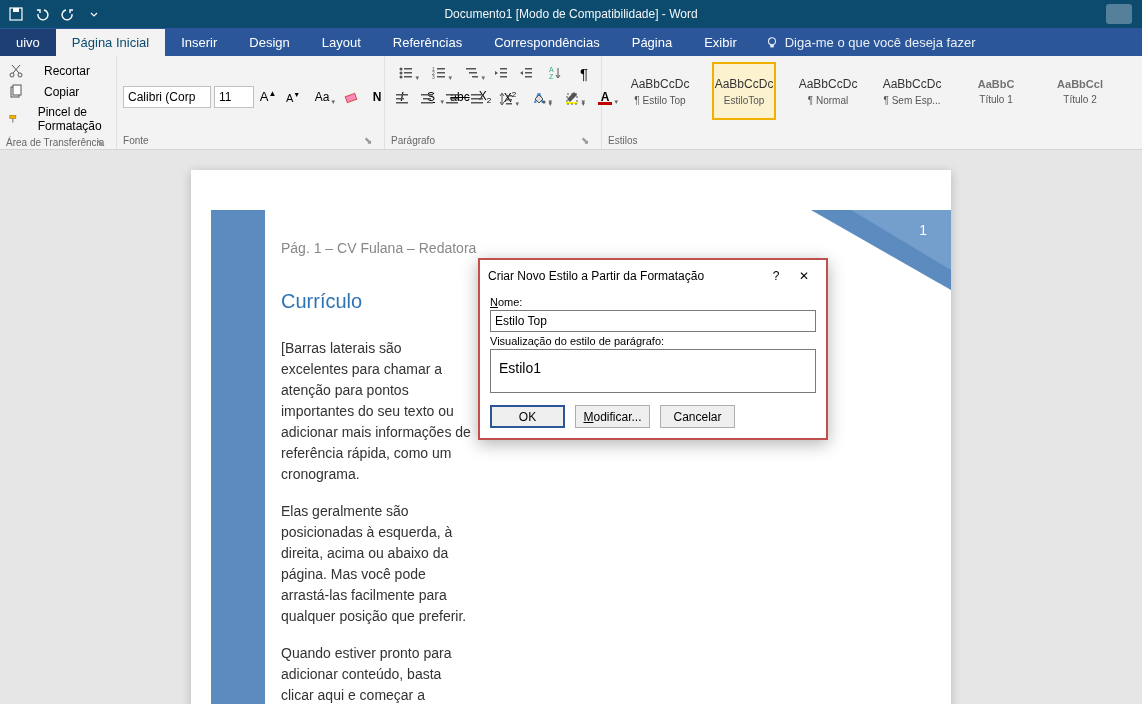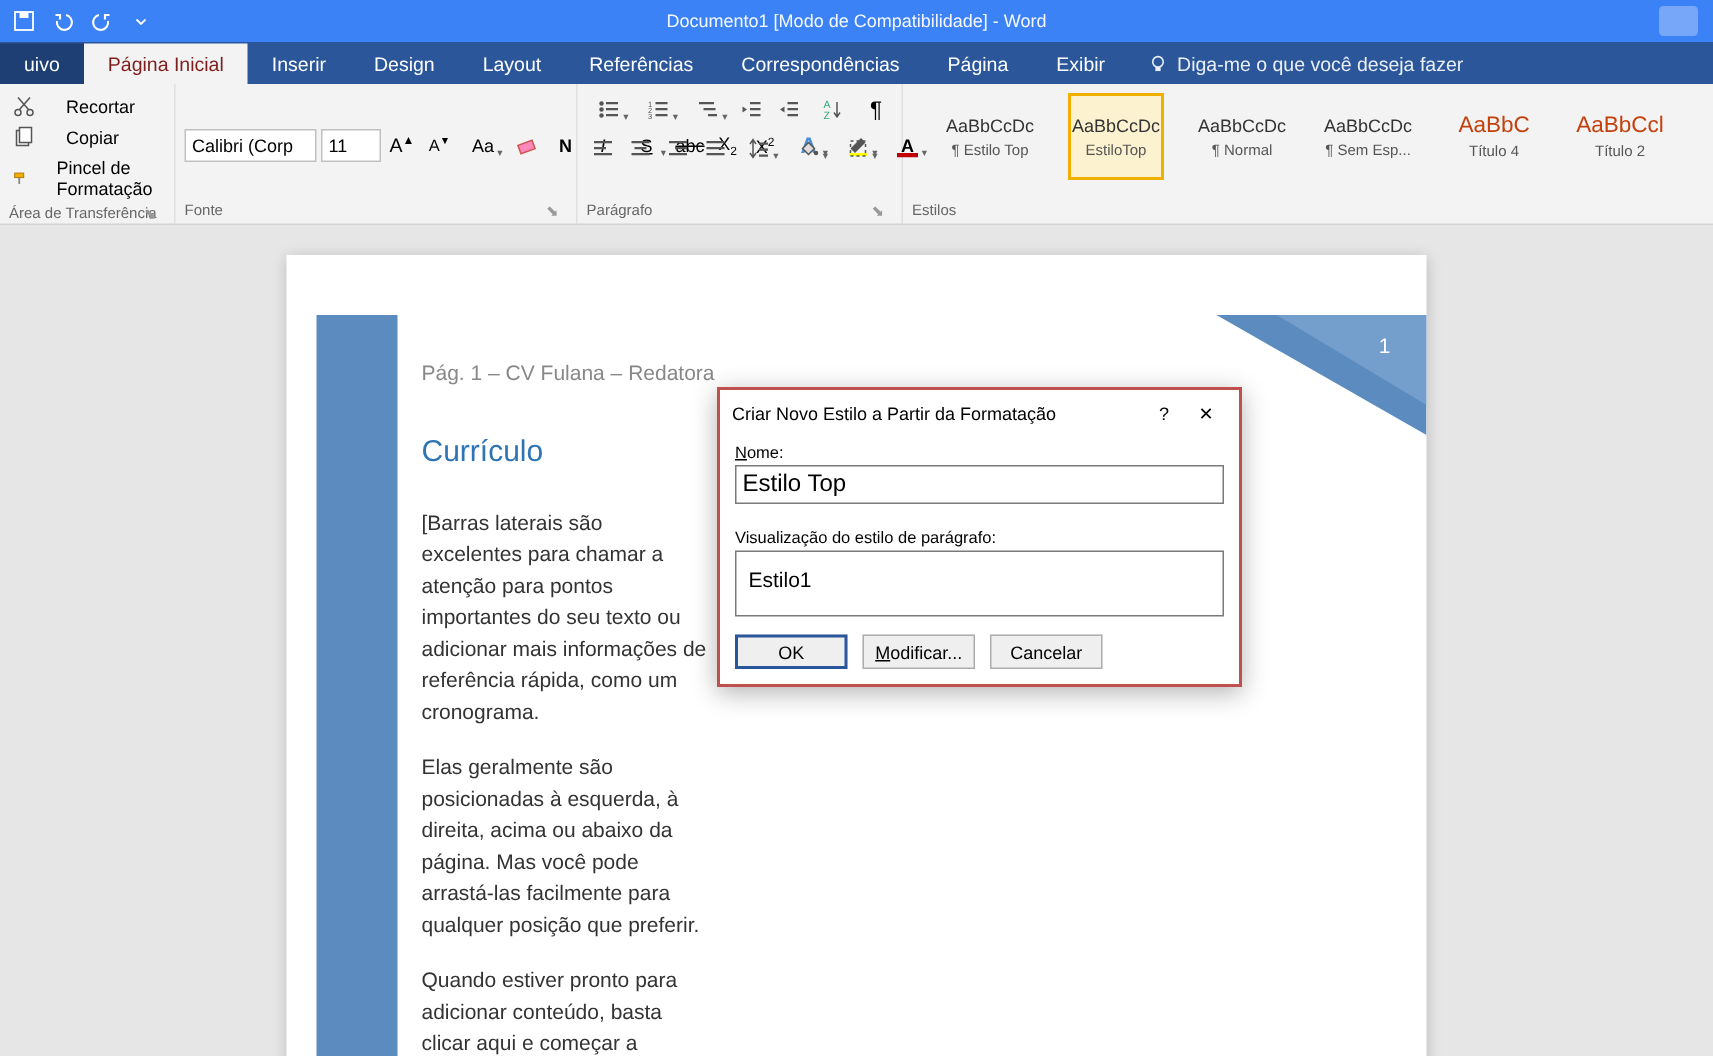--- a/index.html
+++ b/index.html
@@ -1,29 +1,29 @@
 <!DOCTYPE html>
 <html><head>
 <meta charset="utf-8">
 <style>
 * { box-sizing: border-box; margin: 0; padding: 0; }
 body { font-family: "Segoe UI", Tahoma, sans-serif; font-size: 12px; background: #f3f3f3; width: 1142px; height: 704px; overflow: hidden; position: relative; }
 
 
-.titlebar { background: #3b82f6; height: 28px; display: flex; align-items: center; color: #fff; position: relative; }
+.titlebar { background: #0c4a6e; height: 28px; display: flex; align-items: center; color: #fff; position: relative; }
 .qat { display: flex; align-items: center; gap: 2px; padding-left: 4px; }
 .qat .btn { width: 24px; height: 22px; display: flex; align-items: center; justify-content: center; cursor: pointer; }
 .title-center { position: absolute; left: 50%; transform: translateX(-50%); font-size: 12px; opacity: 0.95; }
 .title-right { margin-left: auto; display: flex; align-items: center; padding-right: 10px; }
 .avatar { width: 26px; height: 20px; background: rgba(255,255,255,0.3); border-radius: 3px; }
 
 
 .tabs { background: #2b579a; height: 28px; display: flex; align-items: flex-end; color: #fff; padding-left: 0; }
 .tab { padding: 6px 16px; font-size: 13px; cursor: pointer; }
-.tab.active { background: #f3f3f3; color: #7f1d1d; }
+.tab.active { background: #f3f3f3; color: #0c4a6e; }
 .tab.file { background: #1e3f73; }
 .tell-me { display: flex; align-items: center; gap: 6px; padding: 6px 12px; font-size: 13px; opacity: 0.9; }
 .bulb { width: 14px; height: 14px; }
 
 
 .ribbon { background: #f3f3f3; height: 94px; display: flex; border-bottom: 1px solid #d4d4d4; }
 .group { border-right: 1px solid #e0e0e0; display: flex; flex-direction: column; padding: 4px 6px 0 6px; }
 .group-body { flex: 1; display: flex; }
 .group-label { text-align: left; font-size: 10px; color: #666; padding: 3px 0; position: relative; }
 .group-label .launcher { position: absolute; right: 2px; bottom: 2px; width: 12px; height: 12px; color: #999; cursor: pointer; }
@@ -44,21 +44,21 @@
 .icon-btn .dd { position: absolute; right: 1px; bottom: 1px; font-size: 7px; color: #666; }
 
 
 .para-rows { display: flex; flex-direction: column; gap: 4px; padding-top: 2px; }
 
 
 .styles-gallery { display: flex; gap: 0; padding-top: 2px; }
 .style-item { width: 64px; height: 58px; border: 1px solid transparent; display: flex; flex-direction: column; align-items: center; justify-content: center; cursor: pointer; padding: 2px; margin-left: 20px; }
 .style-item.sel { border: 2px solid #f0b000; background: #fdf2d0; }
 .style-prev { font-size: 12px; color: #333; }
-.style-prev.blue { color: #c2410c; font-size: 15px; }
+.style-prev.blue { color: #737373; font-size: 11px; font-weight: bold; }
 .style-prev.bigblue { color: #2e74b5; font-size: 18px; }
 .style-name { font-size: 10px; color: #555; margin-top: 4px; white-space: nowrap; overflow: hidden; text-overflow: ellipsis; width: 100%; text-align: center; }
 
 
 .canvas { height: 554px; background: #e6e6e6; overflow: auto; display: flex; justify-content: center; padding-top: 20px; }
 .page { width: 760px; min-height: 900px; background: #fff; box-shadow: 0 2px 10px rgba(0,0,0,0.2); position: relative; }
 .page-sidebar { position: absolute; left: 20px; top: 40px; width: 54px; height: 850px; background: #5b8bbf; }
 .page-corner { position: absolute; right: 0; top: 40px; width: 140px; height: 80px; }
 .page-header { position: absolute; left: 90px; top: 70px; color: #888; font-size: 14px; }
 .page-num { position: absolute; right: 24px; top: 52px; color: #fff; font-size: 14px; z-index: 1; }
@@ -67,21 +67,21 @@
 .doc-body p { margin-bottom: 16px; }
 
 
 .dialog { position: absolute; left: 478px; top: 258px; width: 350px; background: #fff; border: 2px solid #c0504d; box-shadow: 0 4px 16px rgba(0,0,0,0.3); z-index: 10; }
 .dlg-title { display: flex; align-items: center; padding: 6px 8px; font-size: 12px; }
 .dlg-title-text { flex: 1; }
 .dlg-btn { width: 28px; height: 20px; display: flex; align-items: center; justify-content: center; cursor: pointer; }
 .dlg-body { padding: 4px 10px 10px 10px; }
 .dlg-label { font-size: 11px; margin-bottom: 2px; }
 .dlg-label u { text-decoration: underline; }
-.dlg-input { width: 100%; border: 1px solid #7a7a7a; padding: 3px 4px; font-size: 16px; margin-bottom: 17px; }
+.dlg-input { width: 100%; border: 1px solid #7a7a7a; padding: 3px 4px; font-size: 12px; margin-bottom: 3px; }
 .dlg-preview { width: 100%; height: 44px; border: 1px solid #7a7a7a; padding: 10px 8px; font-size: 14px; margin-bottom: 12px; }
 .dlg-buttons { display: flex; gap: 10px; }
 .dlg-buttons button { min-width: 75px; height: 23px; font-size: 12px; background: #efefef; border: 1px solid #adadad; cursor: pointer; }
 .dlg-buttons button.primary { border: 2px solid #2b579a; }
 
 svg { display: block; }
 </style>
 </head>
 <body>
 
@@ -366,21 +366,21 @@
         <div class="style-item">
             <div class="style-prev">AaBbCcDc</div>
             <div class="style-name">¶ Normal</div>
           </div>
         <div class="style-item">
             <div class="style-prev">AaBbCcDc</div>
             <div class="style-name">¶ Sem Esp...</div>
           </div>
         <div class="style-item">
             <div class="style-prev blue">AaBbC</div>
-            <div class="style-name">Título 4</div>
+            <div class="style-name">Título 1</div>
           </div>
         <div class="style-item">
             <div class="style-prev blue">AaBbCcl</div>
             <div class="style-name">Título 2</div>
           </div>
         <div class="style-item">
             <div class="style-prev bigblue">Aa</div>
             <div class="style-name">Títu</div>
           </div>
       </div>

